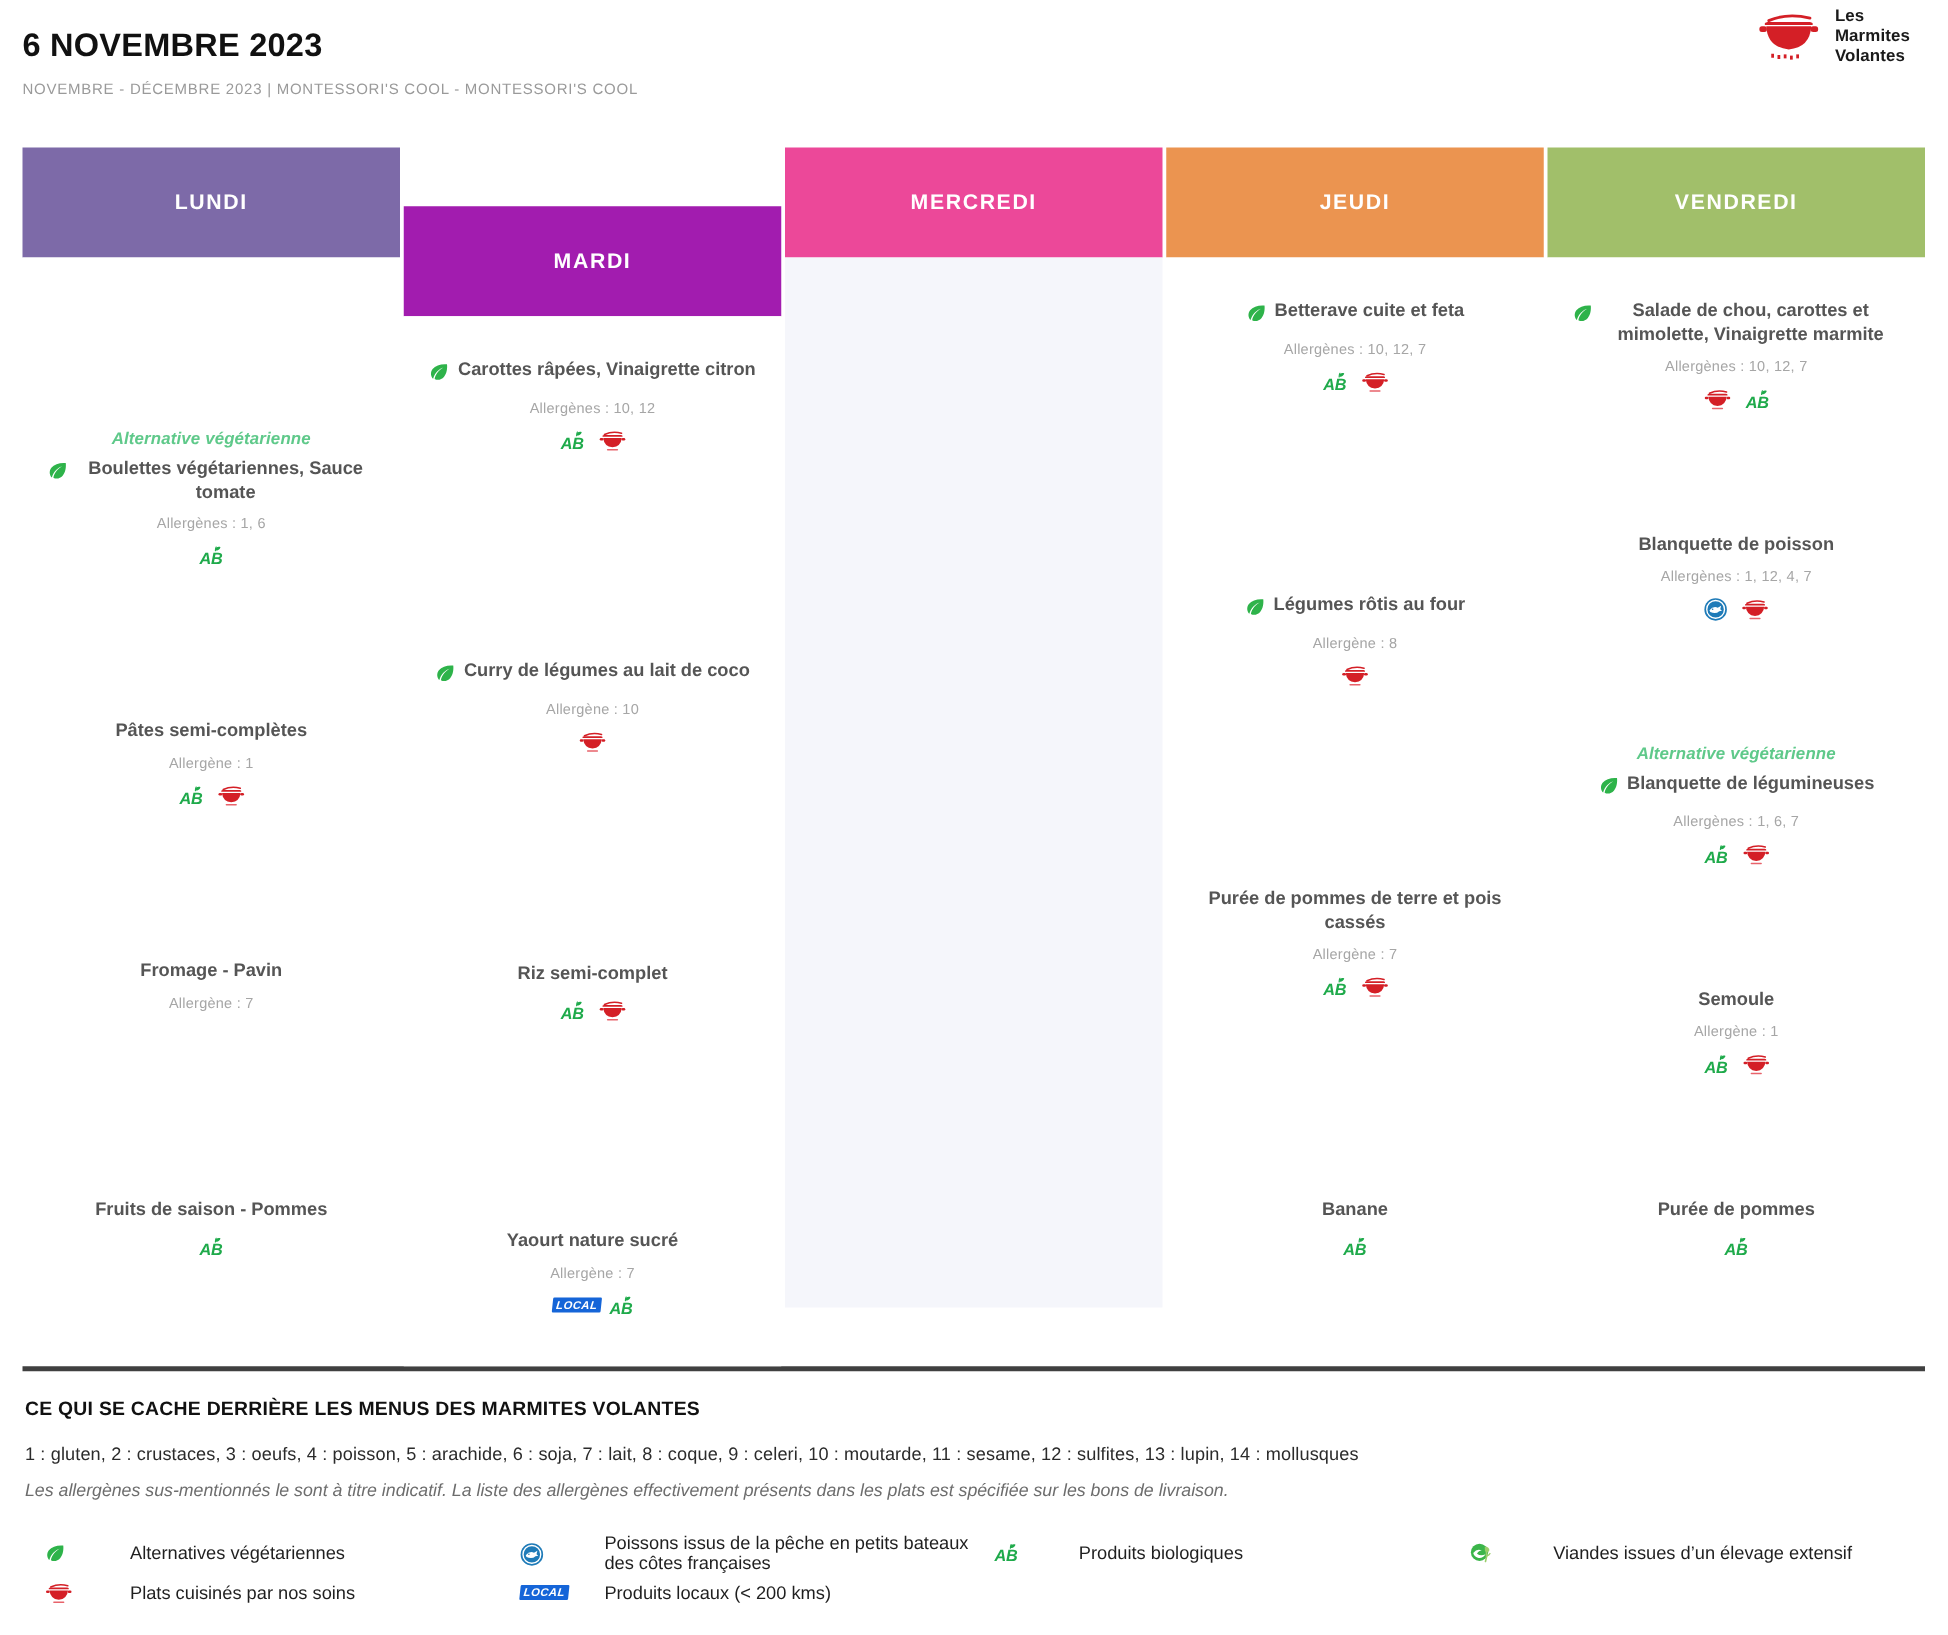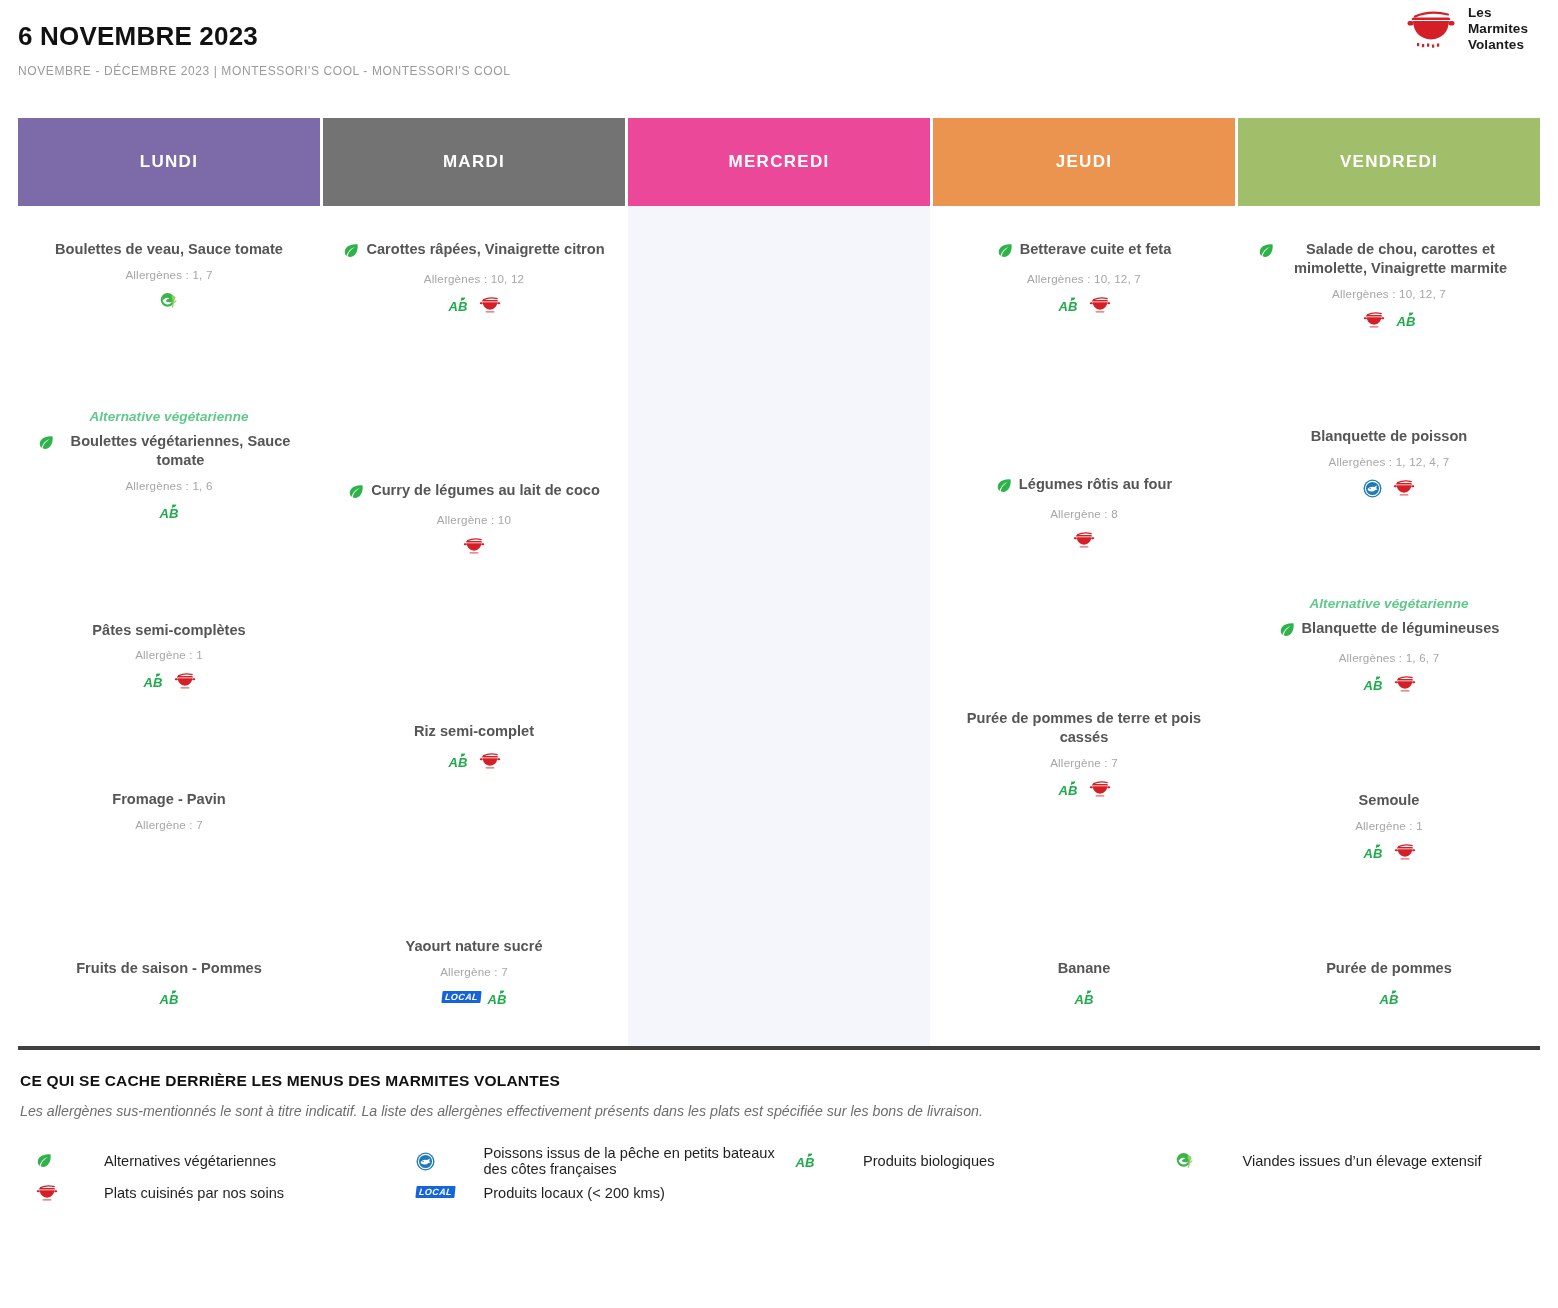--- a/index.html
+++ b/index.html
@@ -146,35 +146,20 @@
         <span>Marmites</span><br>
         <span>Volantes</span>
       </span>
     </div>
   </div>
 
   <div class="week" id="week-grid">
       <div class="daycol">
         <div class="dayhead" style="background: rgb(125, 106, 168);">LUNDI</div>
         <div class="daybody">
-          <div class="dish">
-            <div class="dish-title-row">
-              <div class="dish-name">Boulettes de veau, Sauce tomate</div>
-            </div>
-            <div class="allergens">Allergènes : 1, 7</div>
-            <div class="badges">
-              <span class="ico ico-meat"><svg viewBox="0 0 20 20" width="20" height="20">
-                  <circle cx="8.6" cy="8.8" r="6.9" fill="#3bb54a"></circle>
-                  <path d="M3.6 9.4 Q6.6 5.6 10.4 7.4 Q8 7.4 6.6 9.9 Q9.6 12.4 13.4 10.4 Q11 14.1 7.3 13.2 Q4.3 12.3 3.6 9.4 Z" fill="#ffffff"></path>
-                  <path d="M12.8 4.4 Q15.6 4.2 16.4 6.1 Q16.9 8 15.3 8.7 Q13.6 9.2 12.9 7.5 Z" fill="#9acd6a"></path>
-                  <path d="M14.2 8.6 Q14.6 12.6 13.4 16.2" stroke="#9acd6a" stroke-width="1.3" fill="none" stroke-linecap="round"></path>
-                  <path d="M14.4 11.8 Q16.3 11.2 17 9.8" stroke="#9acd6a" stroke-width="1.1" fill="none" stroke-linecap="round"></path>
-                </svg></span>
-            </div>
-          </div>
           <div class="spacer"></div>
           <div class="dish">
             <div class="dish-alt-label">Alternative végétarienne</div>
             <div class="dish-title-row">
               <span class="leaf-slot"><span class="ico ico-leaf"><svg viewBox="0 0 16 16" width="16" height="16">
                     <path d="M14.6 1.4C10 1 5.4 2.2 3.1 5.1c-2 2.6-1.6 6 0.4 7.9 0.4-2 1.6-4.3 3.4-6.1 1.6-1.6 3.4-2.6 4.9-3-1.4 0.8-3 2-4.3 3.5C6 9 5 11.2 4.7 13.2c2.3 1.3 5.5 0.7 7.4-1.6 2.4-2.8 2.9-7.3 2.5-10.2z" fill="#2eb34a"></path>
                   </svg></span></span>
               <div class="dish-name">Boulettes végétariennes, Sauce tomate</div>
             </div>
             <div class="allergens">Allergènes : 1, 6</div>
@@ -225,21 +210,21 @@
               <span class="ico ico-ab"><svg viewBox="0 0 20 20" width="20" height="20">
                   <text x="0.5" y="16" font-family="Liberation Sans, sans-serif" font-size="13" font-weight="bold" font-style="italic" fill="#1faa4b">AB</text>
                   <path d="M13.8 3.2c1.3-0.9 2.8-1 3.6-0.4-0.3 1.1-1.4 2.2-2.7 2.5-0.5 0.1-1 0.1-1.3-0.1z" fill="#1faa4b"></path>
                   <path d="M13.3 5.6c0-1.3 0.2-2.3 0.6-3" stroke="#1faa4b" stroke-width="0.9" fill="none" stroke-linecap="round"></path>
                 </svg></span>
             </div>
           </div>
         </div>
       </div>
       <div class="daycol">
-        <div class="dayhead" style="background: #737373;">MARDI</div>
+        <div class="dayhead" style="background: #a21caf; margin-top: 47px;">MARDI</div>
         <div class="daybody">
           <div class="dish">
             <div class="dish-title-row">
               <span class="leaf-slot"><span class="ico ico-leaf"><svg viewBox="0 0 16 16" width="16" height="16">
                     <path d="M14.6 1.4C10 1 5.4 2.2 3.1 5.1c-2 2.6-1.6 6 0.4 7.9 0.4-2 1.6-4.3 3.4-6.1 1.6-1.6 3.4-2.6 4.9-3-1.4 0.8-3 2-4.3 3.5C6 9 5 11.2 4.7 13.2c2.3 1.3 5.5 0.7 7.4-1.6 2.4-2.8 2.9-7.3 2.5-10.2z" fill="#2eb34a"></path>
                   </svg></span></span>
               <div class="dish-name">Carottes râpées, Vinaigrette citron</div>
             </div>
             <div class="allergens">Allergènes : 10, 12</div>
             <div class="badges">
@@ -514,20 +499,21 @@
                   <path d="M13.3 5.6c0-1.3 0.2-2.3 0.6-3" stroke="#1faa4b" stroke-width="0.9" fill="none" stroke-linecap="round"></path>
                 </svg></span>
             </div>
           </div>
         </div>
       </div>
     </div>
 
   <div class="footer">
     <div class="footer-title">CE QUI SE CACHE DERRIÈRE LES MENUS DES MARMITES VOLANTES</div>
+    <div class="footer-allergens">1 : gluten, 2 : crustaces, 3 : oeufs, 4 : poisson, 5 : arachide, 6 : soja, 7 : lait, 8 : coque, 9 : celeri, 10 : moutarde, 11 : sesame, 12 : sulfites, 13 : lupin, 14 : mollusques</div>
     <div class="footer-note">Les allergènes sus-mentionnés le sont à titre indicatif. La liste des allergènes effectivement présents dans les plats est spécifiée sur les bons de livraison.</div>
     <div class="legend" id="legend-grid">
         <div class="legend-item">
           <div class="legend-ico">
             <span class="ico ico-leaf"><svg viewBox="0 0 16 16" width="16" height="16">
                 <path d="M14.6 1.4C10 1 5.4 2.2 3.1 5.1c-2 2.6-1.6 6 0.4 7.9 0.4-2 1.6-4.3 3.4-6.1 1.6-1.6 3.4-2.6 4.9-3-1.4 0.8-3 2-4.3 3.5C6 9 5 11.2 4.7 13.2c2.3 1.3 5.5 0.7 7.4-1.6 2.4-2.8 2.9-7.3 2.5-10.2z" fill="#2eb34a"></path>
               </svg></span>
           </div>
           <div class="legend-label">Alternatives végétariennes</div>
         </div>

